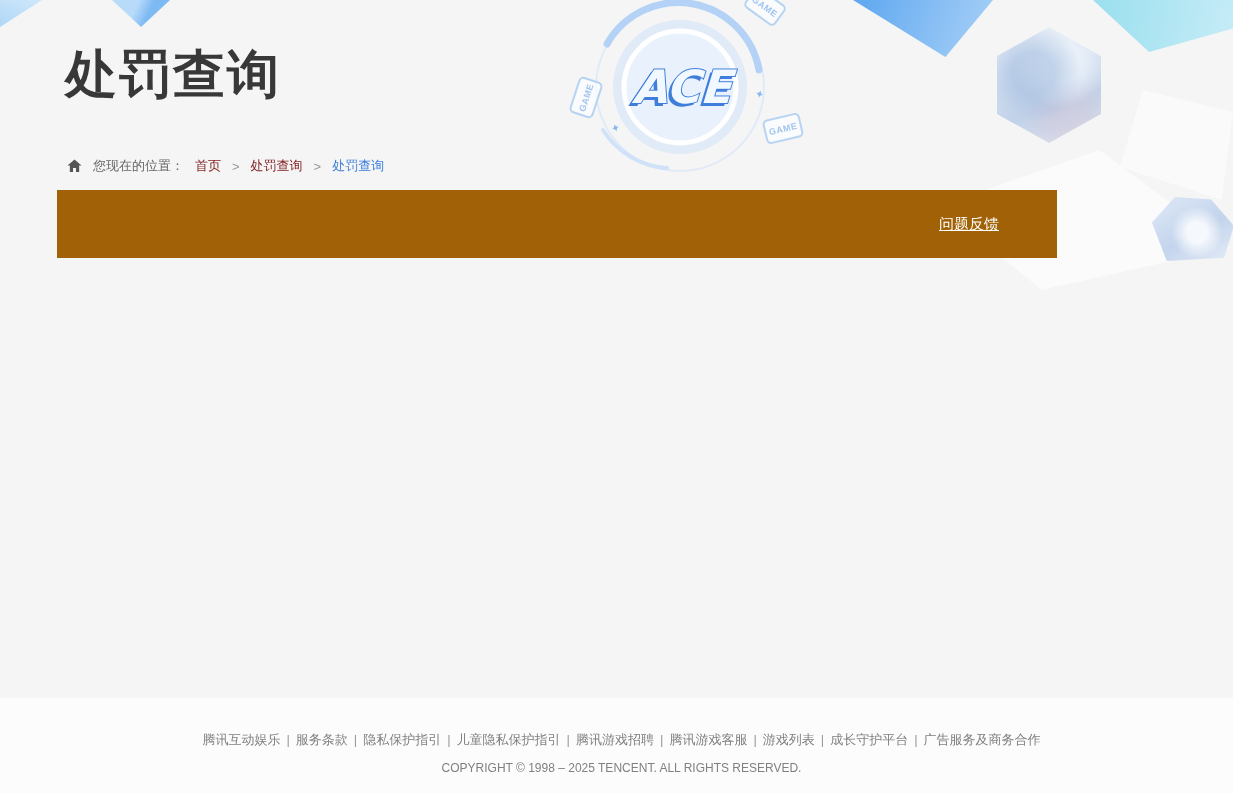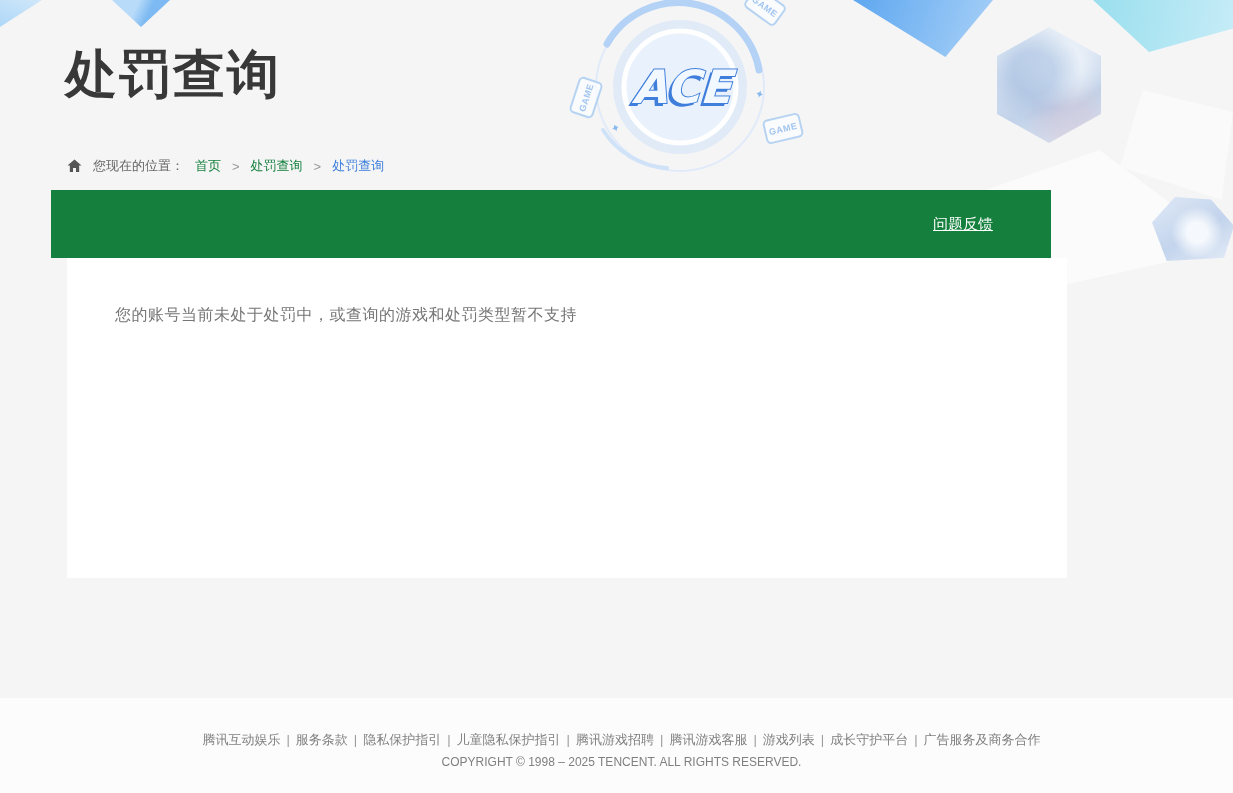--- a/index.html
+++ b/index.html
@@ -84,27 +84,27 @@
     position:absolute; left:65px; top:40px;
     font-size:52px; font-weight:800; color:#383838; letter-spacing:2px;
   }
   .breadcrumb {
     position:absolute; left:67px; top:157px;
     display:flex; align-items:center; gap:11px;
     font-size:13px; color:#666;
   }
   .breadcrumb .home-ic { display:flex; align-items:center; }
   .breadcrumb .sep { color:#999; }
-  .breadcrumb .crumb { color:#15803d; text-decoration:none; cursor:pointer; }
+  .breadcrumb .crumb { color:#7f1d1d; text-decoration:none; cursor:pointer; }
   .breadcrumb .crumb.active { color:#3d7edb; }
 
   
   .banner {
-    position:absolute; left:51px; top:190px; width:1000px; height:68px;
-    background:#15803d;
+    position:absolute; left:57px; top:190px; width:1000px; height:68px;
+    background:#a16207;
     display:flex; align-items:center; justify-content:flex-end;
     padding-right:58px;
   }
   .feedback-link {
     color:#ffffff; font-size:15px; text-decoration:underline; cursor:pointer;
   }
   .result-card {
     position:absolute; left:67px; top:258px; width:1000px; height:320px;
     background:#ffffff;
   }
@@ -116,21 +116,21 @@
   
   .footer {
     position:absolute; left:0; top:698px; width:100%; height:95px;
     background:#fcfcfd; text-align:center;padding-left:10px;
   }
   .footer-links {
     padding-top:33px; font-size:13px; color:#808080;
   }
   .footer-links a { color:#808080; text-decoration:none; cursor:pointer; }
   .footer-links .fsep { color:#9a9a9a; margin:0 6px; }
-  .footer-copy { margin-top:6px; font-size:12px; color:#808080; }
+  .footer-copy { margin-top:12px; font-size:12px; color:#808080; }
   .footer-company { margin-top:5px; font-size:12px; color:#808080; }
 </style>
 </head>
 <body>
 
 <div class="page">
 
   <div class="deco tri-corner-left"></div>
   <div class="deco diamond-left"></div>
   <div class="deco tri-right-blue"></div>
@@ -179,23 +179,20 @@
     <span class="sep">&gt;</span>
     <a class="crumb">处罚查询</a>
     <span class="sep">&gt;</span>
     <a class="crumb active">处罚查询</a>
   </div>
 
   <div class="banner">
     <a class="feedback-link">问题反馈</a>
   </div>
 
-  <div class="result-card">
-    <p class="result-message">您的账号当前未处于处罚中，或查询的游戏和处罚类型暂不支持</p>
-  </div>
 
   <div class="footer">
     <div class="footer-links">
       <a>腾讯互动娱乐</a><span class="fsep">|</span><a>服务条款</a><span class="fsep">|</span><a>隐私保护指引</a><span class="fsep">|</span><a>儿童隐私保护指引</a><span class="fsep">|</span><a>腾讯游戏招聘</a><span class="fsep">|</span><a>腾讯游戏客服</a><span class="fsep">|</span><a>游戏列表</a><span class="fsep">|</span><a>成长守护平台</a><span class="fsep">|</span><a>广告服务及商务合作</a>
     </div>
     <div class="footer-copy">COPYRIGHT © 1998 – 2025 TENCENT. ALL RIGHTS RESERVED.</div>
   </div>
 
 </div>
 

